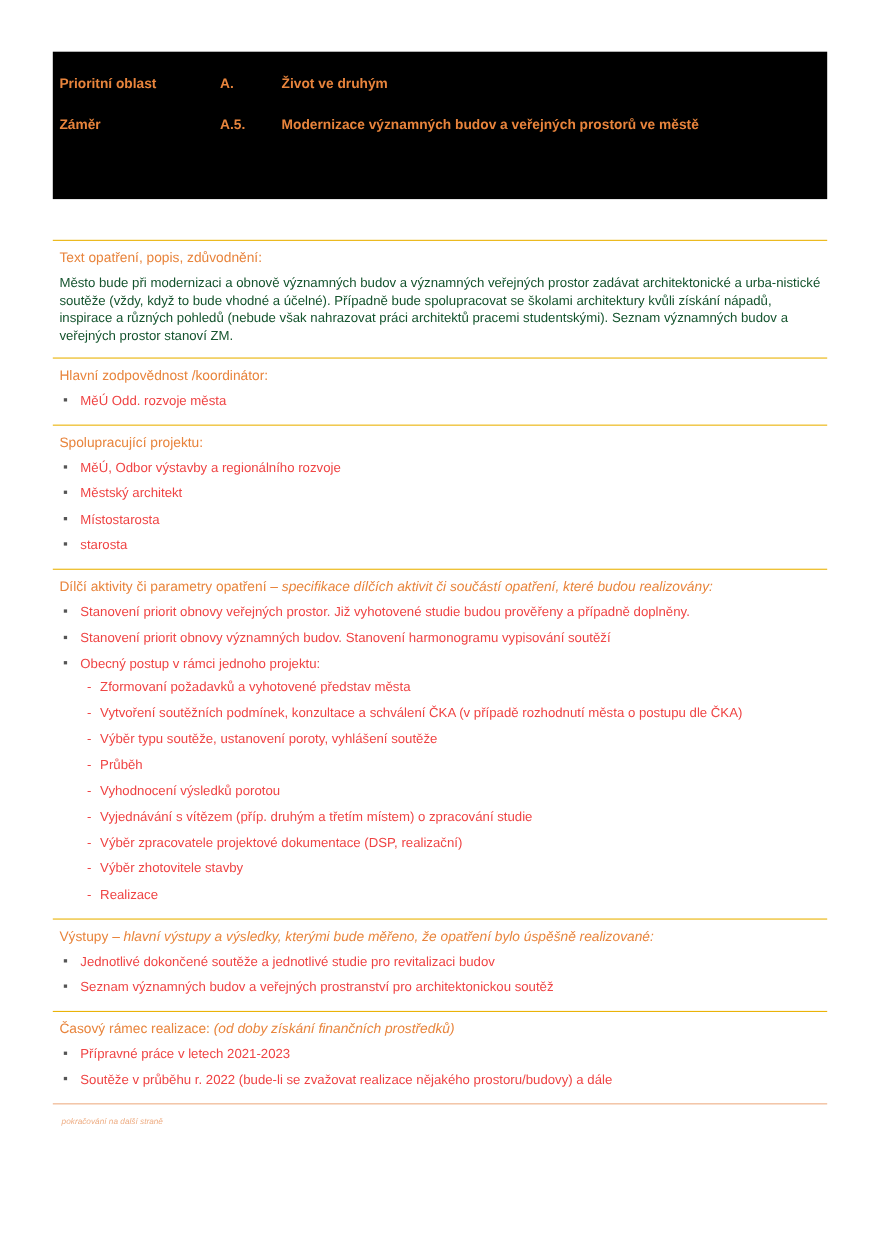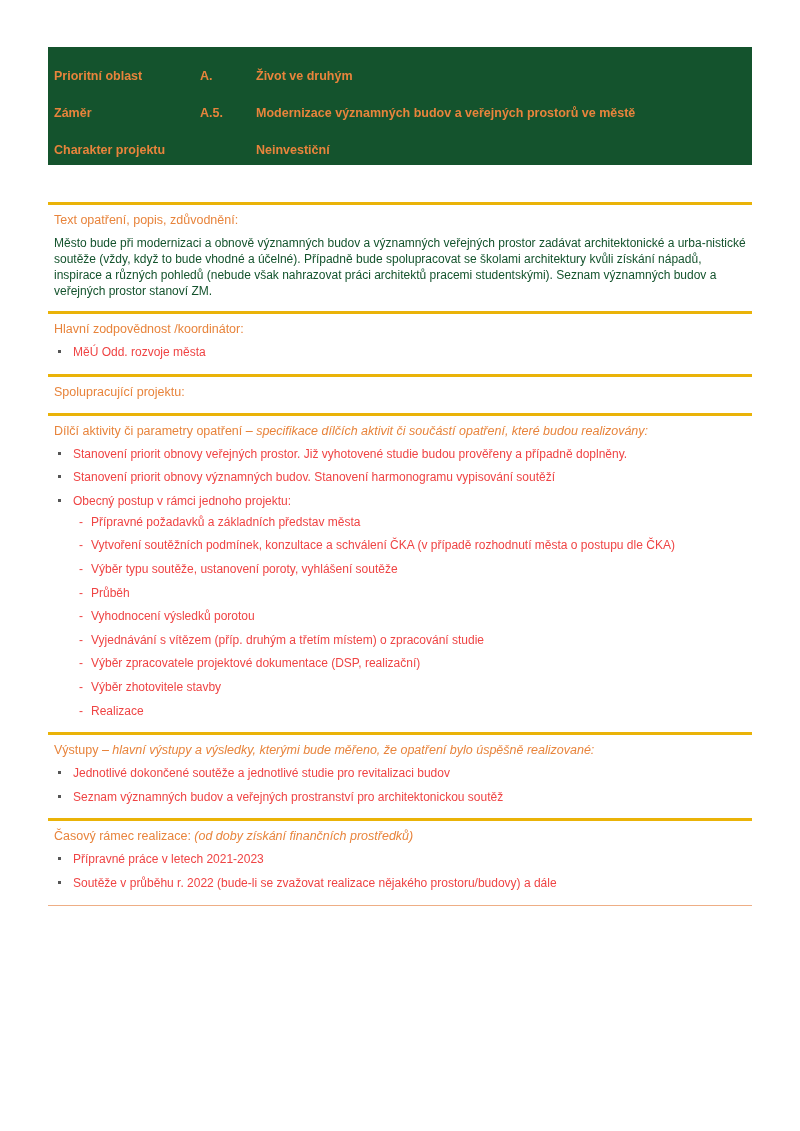--- a/index.html
+++ b/index.html
@@ -1,25 +1,25 @@
 <!DOCTYPE html>
 <html><head>
 <meta charset="utf-8">
 <style>
   html, body { margin: 0; padding: 0; background: #ffffff; }
   body { width: 800px; height: 1131px; position: relative; font-family: "Liberation Sans", sans-serif; color: #555555; }
   .page { position: absolute; left: 48px; top: 47px; width: 704px; }
 
-  .header-box { background: #14532d; padding: 10px 0 6px 0; height: 118px; box-sizing: border-box; }
+  .header-box { background: #000000; padding: 10px 0 6px 0; height: 134px; box-sizing: border-box; }
   .hrow { display: flex; height: 37px; align-items: center; font-size: 12.5px; color: #e8843c; font-weight: bold; }
   .hrow .lbl { width: 146px; padding-left: 6px; }
   .hrow .code { width: 56px; }
   .hrow .val { flex: 1; }
 
-  .section { border-top: 3px solid #eab308; padding: 6px 0 6px 0; }
+  .section { border-top: 1px solid #eab308; padding: 6px 0 6px 0; }
   .section.first { margin-top: 37px; }
   .stitle { font-size: 12.5px; color: #e8843c; line-height: 18px; margin-bottom: 6px; padding-left: 6px; }
   .stitle .it { font-style: italic; }
   .para { font-size: 12px; line-height: 16px; color: #14532d; padding-left: 6px; margin-bottom: 6px; }
 
   ul.bullets { list-style: none; margin: 0; padding: 0 0 0 6px; }
   ul.bullets li { font-size: 12px; line-height: 16px; color: #ef4444; margin-bottom: 7.6px; position: relative; padding-left: 19px; }
   ul.bullets li .bl { position: absolute; left: 4px; top: 6px; width: 3px; height: 3px; background: #555; }
   ul.sub { list-style: none; margin: 5px 0 0 0; padding: 0 0 0 6px; }
   ul.sub li { padding-left: 12px; margin-bottom: 7.6px; }
@@ -37,51 +37,52 @@
     <div class="hrow">
       <span class="lbl">Prioritní oblast</span>
       <span class="code">A.</span>
       <span class="val">Život ve druhým</span>
     </div>
     <div class="hrow">
       <span class="lbl">Záměr</span>
       <span class="code">A.5.</span>
       <span class="val">Modernizace významných budov a veřejných prostorů ve městě</span>
     </div>
-    <div class="hrow">
-      <span class="lbl">Charakter projektu</span>
-      <span class="code"></span>
-      <span class="val">Neinvestiční</span>
-    </div>
   </div>
 
   <div class="section first">
     <div class="stitle">Text opatření, popis, zdůvodnění:</div>
     <div class="para">Město bude při modernizaci a obnově významných budov a významných veřejných prostor zadávat architektonické a urba-nistické soutěže (vždy, když to bude vhodné a účelné). Případně bude spolupracovat se školami architektury kvůli získání nápadů, inspirace a různých pohledů (nebude však nahrazovat práci architektů pracemi studentskými).  Seznam významných budov a veřejných prostor stanoví ZM.</div>
   </div>
 
   <div class="section">
     <div class="stitle">Hlavní zodpovědnost /koordinátor:</div>
     <ul class="bullets">
       <li><span class="bl"></span><span>MěÚ Odd. rozvoje města</span></li>
     </ul>
   </div>
 
   <div class="section">
     <div class="stitle">Spolupracující projektu:</div>
+    <ul class="bullets">
+      <li><span class="bl"></span><span>MěÚ, Odbor výstavby a regionálního rozvoje</span></li>
+      <li><span class="bl"></span><span>Městský architekt</span></li>
+      <li><span class="bl"></span><span>Místostarosta</span></li>
+      <li><span class="bl"></span><span>starosta</span></li>
+    </ul>
   </div>
 
   <div class="section">
     <div class="stitle"><span>Dílčí aktivity či parametry opatření</span><span class="it"> – specifikace dílčích aktivit či součástí opatření, které budou realizovány:</span></div>
     <ul class="bullets">
       <li><span class="bl"></span><span>Stanovení priorit obnovy veřejných prostor. Již vyhotovené studie budou prověřeny a případně doplněny.</span></li>
       <li><span class="bl"></span><span>Stanovení priorit obnovy významných budov. Stanovení harmonogramu vypisování soutěží</span></li>
       <li><span class="bl"></span><span>Obecný postup v rámci jednoho projektu:</span>
         <ul class="sub">
-          <li><span class="dash">-</span><span>Přípravné požadavků a základních představ města</span></li>
+          <li><span class="dash">-</span><span>Zformovaní požadavků a vyhotovené představ města</span></li>
           <li><span class="dash">-</span><span>Vytvoření soutěžních podmínek, konzultace a schválení ČKA (v případě rozhodnutí města o postupu dle ČKA)</span></li>
           <li><span class="dash">-</span><span>Výběr typu soutěže, ustanovení poroty, vyhlášení soutěže</span></li>
           <li><span class="dash">-</span><span>Průběh</span></li>
           <li><span class="dash">-</span><span>Vyhodnocení výsledků porotou</span></li>
           <li><span class="dash">-</span><span>Vyjednávání s vítězem (příp. druhým a třetím místem) o zpracování studie</span></li>
           <li><span class="dash">-</span><span>Výběr zpracovatele projektové dokumentace (DSP, realizační)</span></li>
           <li><span class="dash">-</span><span>Výběr zhotovitele stavby</span></li>
           <li><span class="dash">-</span><span>Realizace</span></li>
         </ul>
       </li>
@@ -97,13 +98,14 @@
   </div>
 
   <div class="section last">
     <div class="stitle"><span>Časový rámec realizace: </span><span class="it">(od doby získání finančních prostředků)</span></div>
     <ul class="bullets">
       <li><span class="bl"></span><span>Přípravné práce v letech 2021-2023</span></li>
       <li><span class="bl"></span><span>Soutěže v průběhu r. 2022 (bude-li se zvažovat realizace nějakého prostoru/budovy) a dále</span></li>
     </ul>
   </div>
 
+  <div class="footnote">pokračování na další straně</div>
 </div>
 
 </body></html>

